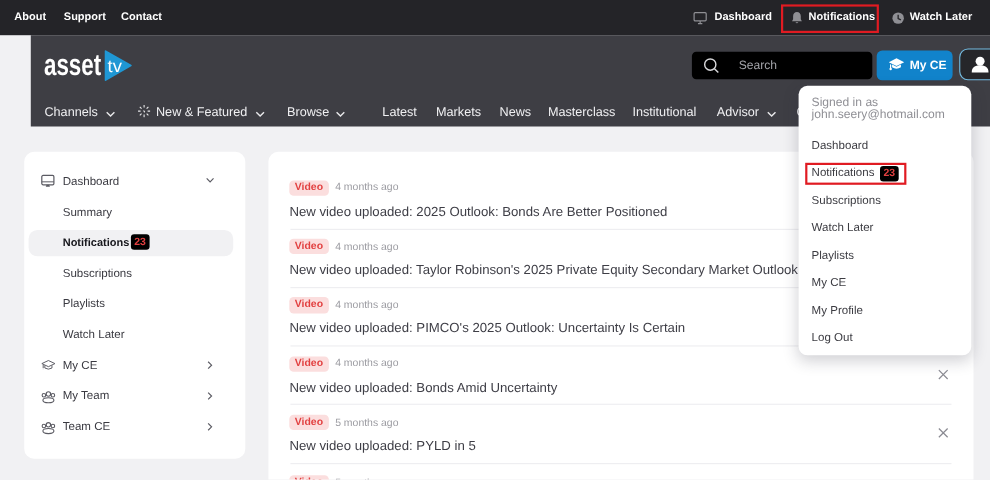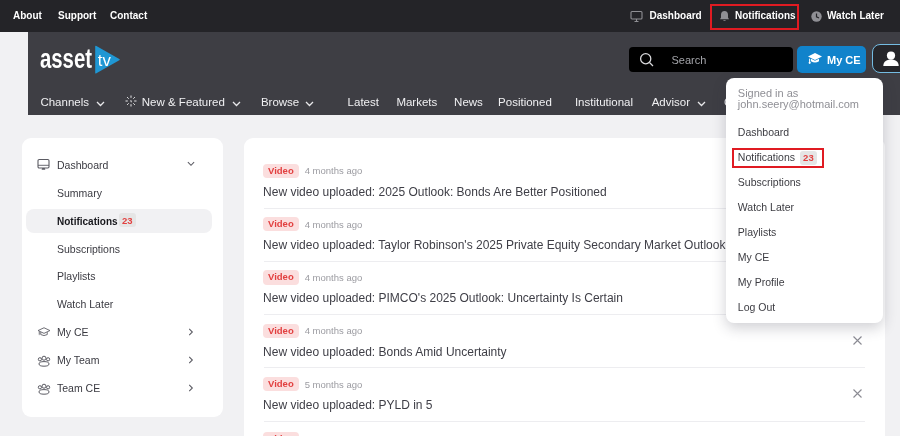--- a/index.html
+++ b/index.html
@@ -21,21 +21,21 @@
   
   .nav { position:absolute; left:0; top:60px; width:900px; height:20px; }
   .nav .it { position:absolute; top:3px; font-size:11.5px; color:#f0f0f2; line-height:14px; }
   
   .side { position:absolute; left:21.5px; top:137.5px; width:201.5px; height:279px; background:#fff; border-radius:9px; }
   .side .item { position:absolute; left:0; width:100%; height:28px; }
   .side .txt { position:absolute; left:35.5px; top:8.5px; font-size:10.5px; color:#3a3a41; line-height:11px; }
   .side .icon { position:absolute; left:15.5px; top:7px; }
   .side .chev { position:absolute; right:28px; top:10px; }
   .active-row { position:absolute; left:4.5px; top:1.6px; width:186px; height:24.6px; background:#f1f1f3; border-radius:8px; }
-  .badge23 { display:inline-block; background:#e5e5e5; color:#e24040; font-size:9.5px; font-weight:700; border-radius:3px; padding:1.5px 3.5px; }
+  .badge23 { display:inline-block; background:#000000; color:#e24040; font-size:9.5px; font-weight:700; border-radius:3px; padding:1.5px 3.5px; }
   
   .main { position:absolute; left:244.3px; top:137.5px; width:641.2px; height:340px; background:#fff; border-radius:9px; }
   .row-badge { position:absolute; left:18.7px; height:14.4px; display:flex; align-items:center; }
   .vbadge { display:inline-block; background:#fbdede; color:#e24040; font-size:9.5px; font-weight:700; border-radius:4px; height:14.4px; line-height:14.4px; padding:0 5px; }
   .ago { margin-left:6px; font-size:9.5px; color:#9b9ba1; }
   .row-title { position:absolute; left:18.8px; font-size:12px; color:#3e3e46; line-height:14px; }
   .sep { position:absolute; left:19.7px; width:601.5px; height:1px; background:#ededf0; }
   .xbtn { position:absolute; left:608px; width:11px; height:11px; }
   
   .drop { position:absolute; left:726px; top:78px; width:156.5px; height:245px; background:#fff; border-radius:8px; box-shadow:0 5px 14px rgba(40,40,60,.22); z-index:50; }
@@ -114,21 +114,21 @@
     <svg class="abs" style="left:204.4px; top:9px;" width="9" height="6" viewBox="0 0 9 6" fill="none" stroke="#e8e8ea" stroke-width="1.3">
         <path d="M1 1 L4.5 4.5 L8 1"></path>
       </svg>
     <span class="it" style="left:232.9px;">Browse</span>
     <svg class="abs" style="left:277.3px; top:9px;" width="9" height="6" viewBox="0 0 9 6" fill="none" stroke="#e8e8ea" stroke-width="1.3">
         <path d="M1 1 L4.5 4.5 L8 1"></path>
       </svg>
     <span class="it" style="left:319.6px;">Latest</span>
     <span class="it" style="left:368.4px;">Markets</span>
     <span class="it" style="left:426.1px;">News</span>
-    <span class="it" style="left:470.1px;">Positioned</span>
+    <span class="it" style="left:470.1px;">Masterclass</span>
     <span class="it" style="left:546.9px;">Institutional</span>
     <span class="it" style="left:623.7px;">Advisor</span>
     <svg class="abs" style="left:669.2px; top:9px;" width="9" height="6" viewBox="0 0 9 6" fill="none" stroke="#e8e8ea" stroke-width="1.3">
         <path d="M1 1 L4.5 4.5 L8 1"></path>
       </svg>
     <span class="it" style="left:696.1px;">CE Credits</span>
   </div>
 </div>
 
 <div class="side">

